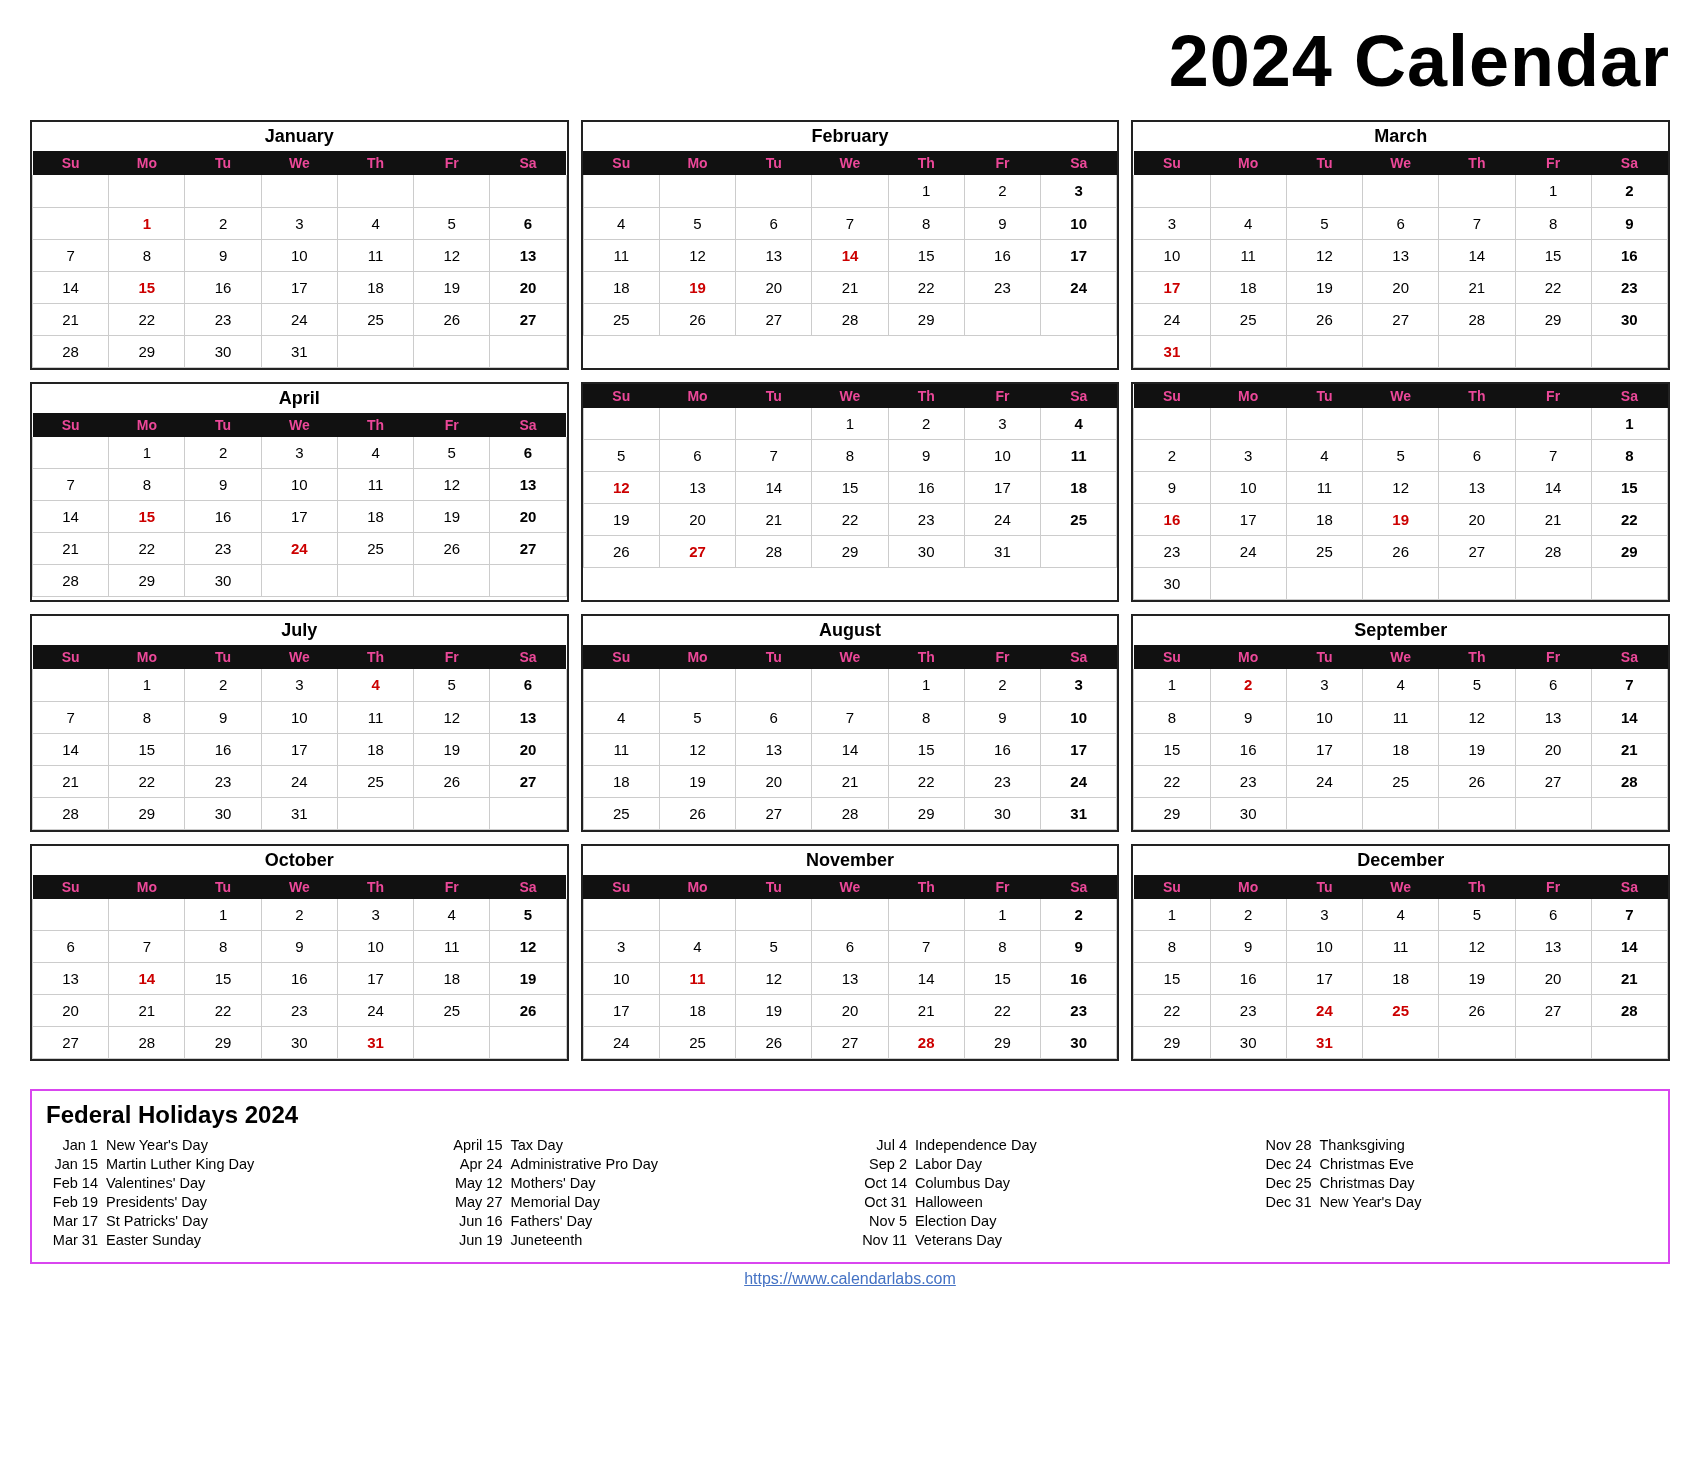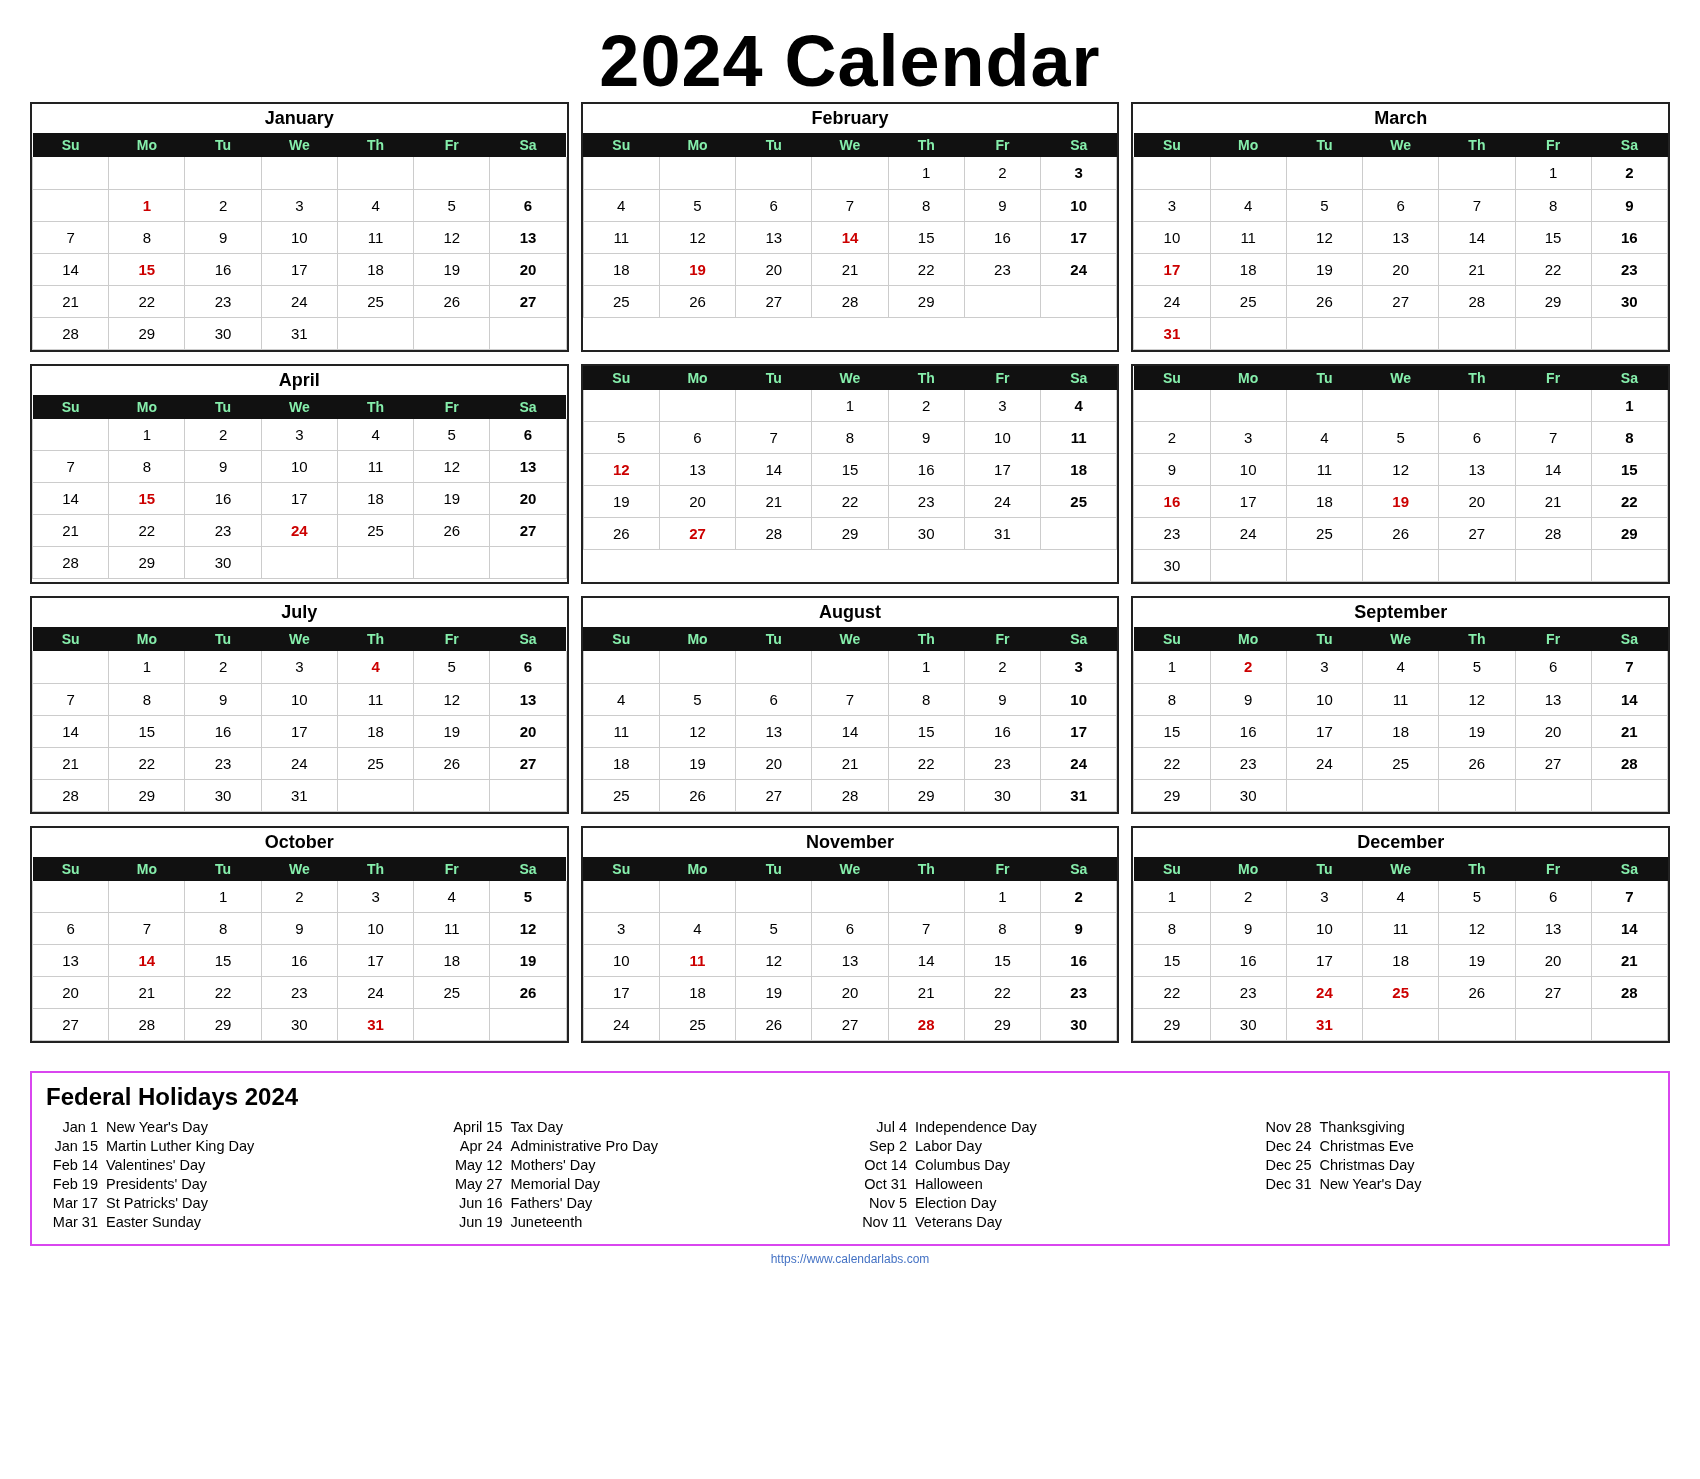--- a/index.html
+++ b/index.html
@@ -4,23 +4,24 @@
   <style>
     * { margin: 0; padding: 0; box-sizing: border-box; }
     body {
       background: #fff;
       font-family: Arial, sans-serif;
       padding: 20px 30px 30px 30px;
       width: 1700px;
       min-height: 1479px;
     }
     h1 {
-      text-align: center;
+      text-align: right;
       font-size: 72px;
       font-weight: 900;
+      margin-bottom: 18px;
       letter-spacing: 1px;
     }
     .calendars-grid {
       display: grid;
       grid-template-columns: repeat(3, 1fr);
       gap: 12px;
       margin-bottom: 28px;
     }
     .month-block {
       border: 2px solid #222;
@@ -31,21 +32,21 @@
       font-weight: bold;
       padding: 4px 0;
       background: #fff;
     }
     .month-table {
       width: 100%;
       border-collapse: collapse;
     }
     .month-table thead tr {
       background: #111;
-      color: #86efac;
+      color: #ec4899;
       margin-left: 12px;
     }
     .month-table thead th {
       font-size: 14px;
       font-weight: bold;
       padding: 4px 2px;
       text-align: center;
       width: 14.28%;
     }
     .month-table tbody td {
@@ -89,23 +90,24 @@
     }
     .holiday-date {
       min-width: 52px;
       font-weight: normal;
     }
     .holiday-name {
       font-weight: normal;
     }
     .footer-link {
       text-align: center;
-      font-size: 12px;
+      font-size: 16px;
       color: #4472c4;
       margin-top: 6px;
+      text-decoration: underline;
     }
   </style>
 </head>
 <body>
 
 <h1>2024 Calendar</h1>
 
 <div class="calendars-grid">
     <div class="month-block">
       <div class="month-title">January</div>

